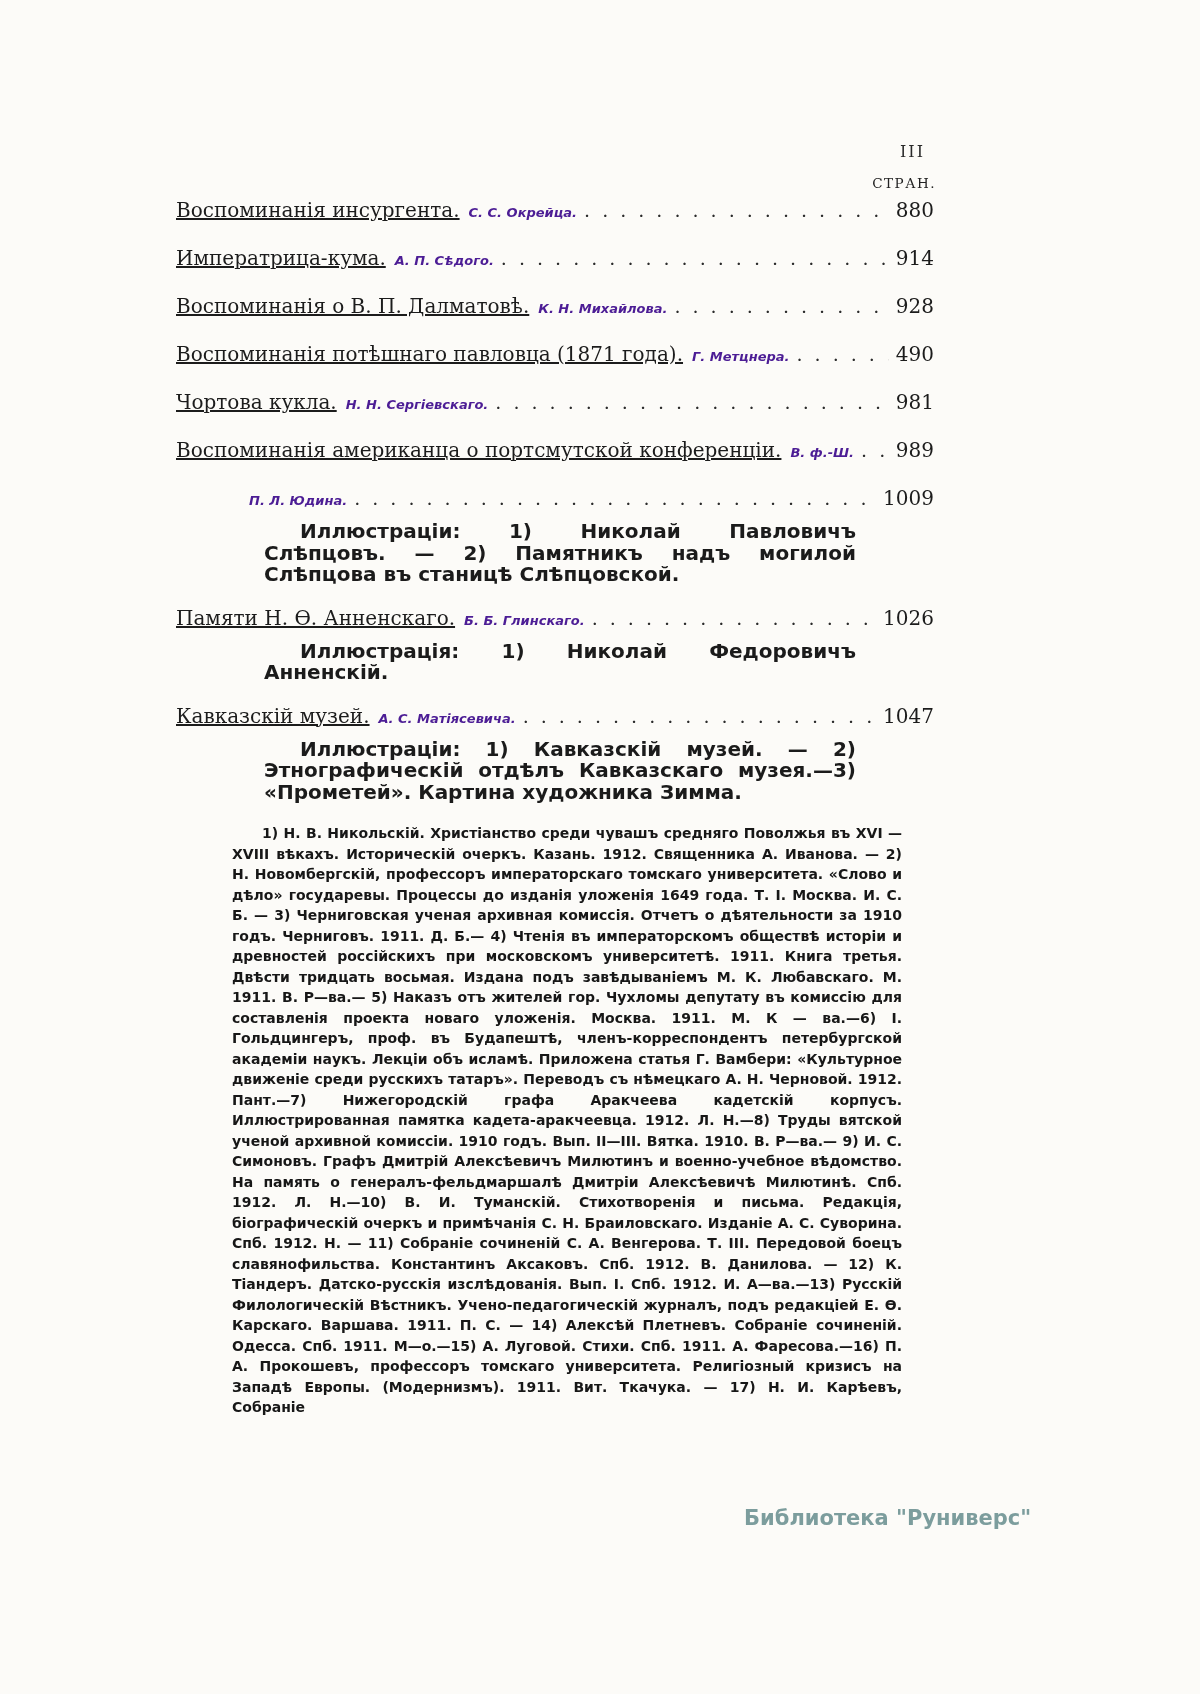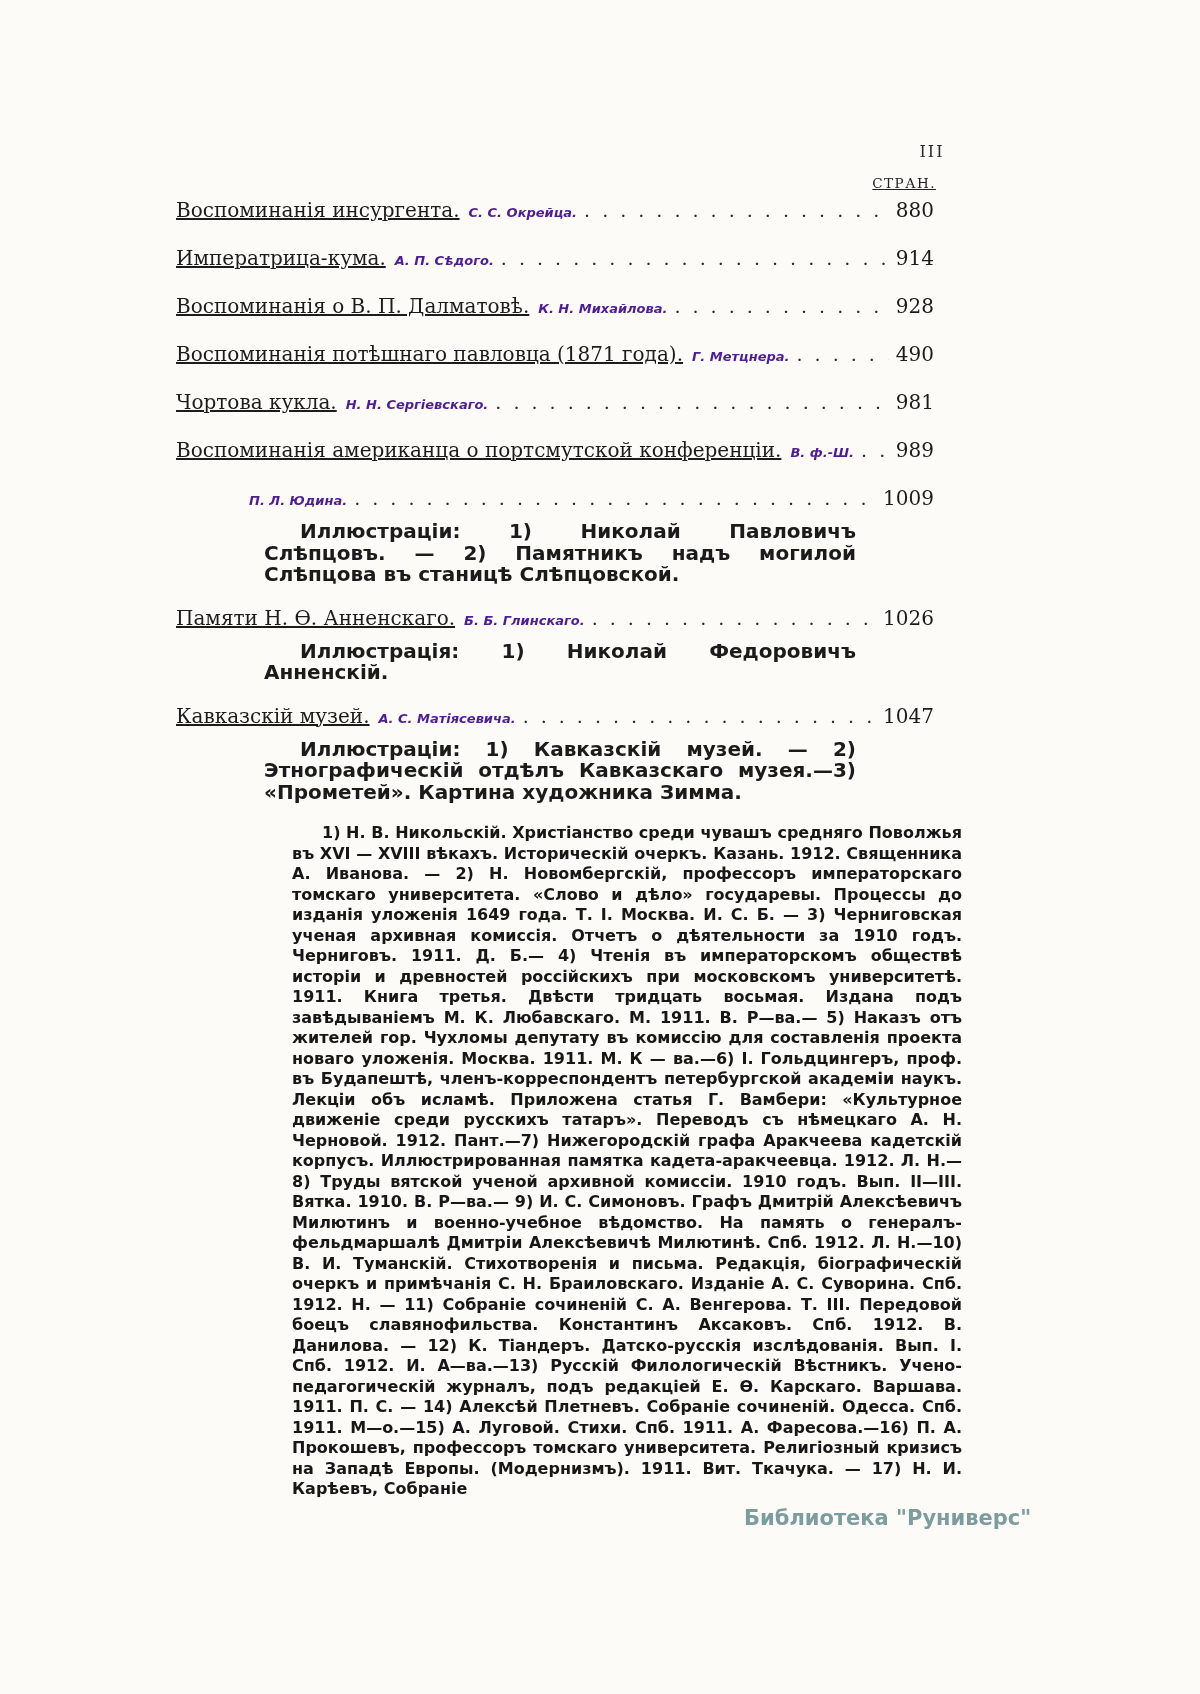--- a/index.html
+++ b/index.html
@@ -7,25 +7,25 @@
     position:relative;
     width:1200px; height:1694px;
     margin:0 auto;
     background:#fcfbf8;
     font-family:"DejaVu Serif", serif;
     color:#1c1c1c;
     overflow:hidden;
   }
   .folio {
     position:absolute; left:900px; top:142px; width:64px;
-    text-align:center; font-size:16px; letter-spacing:2px; color:#2a2a2a;
+    text-align:left; font-size:16px; letter-spacing:2px; color:#2a2a2a;
   }
   .col-header {
     position:absolute; left:852px; top:175px; width:84px;
-    text-align:right; font-size:13.5px; letter-spacing:1.5px; color:#222;text-decoration:underline;
+    text-align:right; font-size:13.5px; letter-spacing:1.5px; color:#222;
   }
   .content {
     position:absolute; left:176px; top:198px; width:758px;
   }
   .toc-row {
     display:flex; align-items:baseline;
     font-size:20px; line-height:24px;
     margin-bottom:21px;
   }
   .toc-row .t { white-space:nowrap;text-decoration:underline; }
@@ -41,22 +41,22 @@
   .pg { white-space:nowrap; text-align:center; font-size:20px; }
   .mb8 { margin-bottom:8px; }
   .row-cont { padding-left:64px; }
   .note {
     font-family:"DejaVu Sans", sans-serif; font-weight:700;
     font-size:20px; line-height:21.5px; text-align:justify;
     margin:0 0 20px 88px; width:592px; text-indent:36px; color:#1b1b1b;
   }
   .biblio {
     font-family:"DejaVu Sans", sans-serif; font-weight:700;
-    font-size:16px; line-height:20.5px; text-align:justify;
-    margin:14px 0 0 116px; width:670px; text-indent:30px; color:#171717;
+    font-size:14px; line-height:20.5px; text-align:justify;
+    margin:14px 0 0 56px; width:670px; text-indent:30px; color:#171717;
   }
   .watermark {
     position:absolute; left:744px; top:1506px;
     font-family:"DejaVu Sans", sans-serif; font-weight:700;
     font-size:21px; color:#7c9d9d; white-space:nowrap;
   }
 </style>
 </head>
 <body>
 

